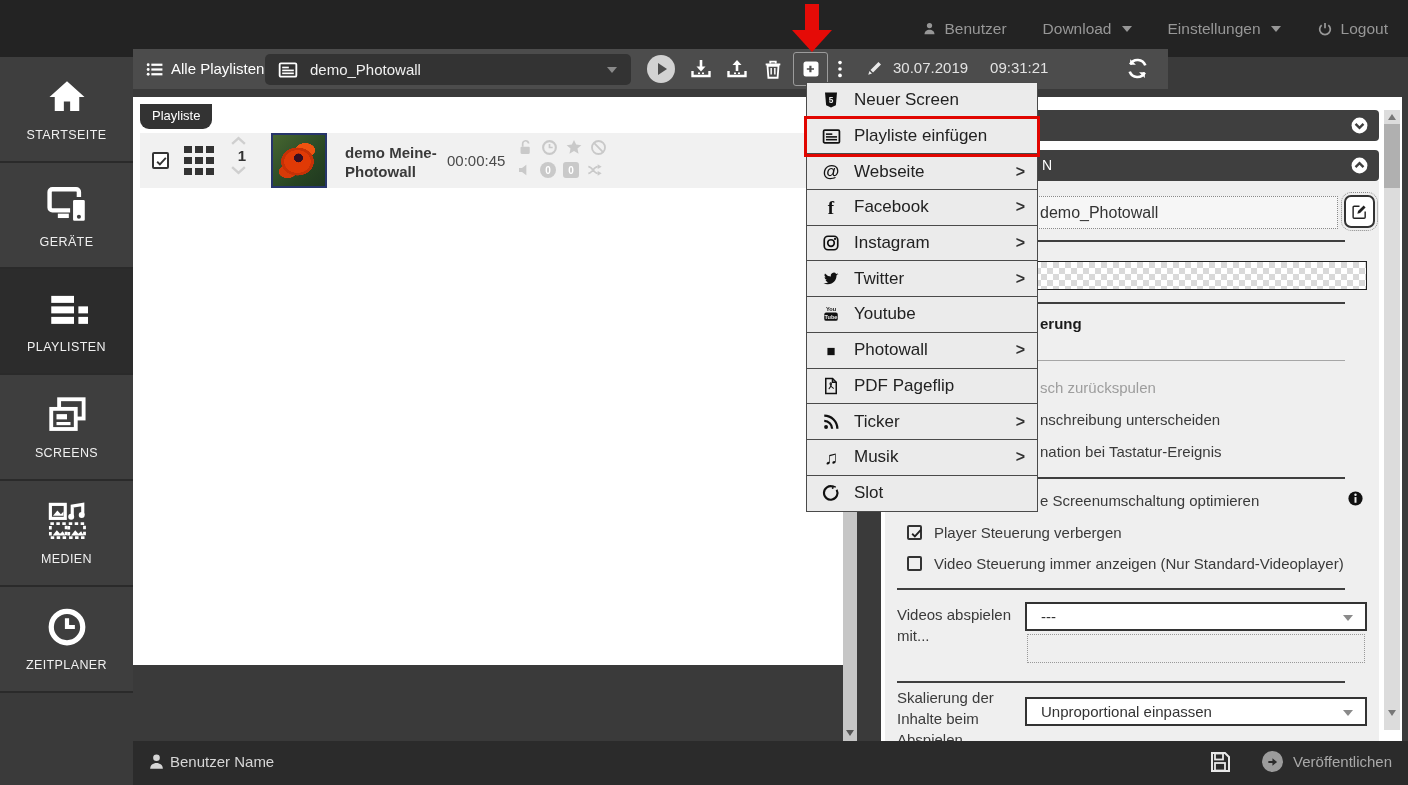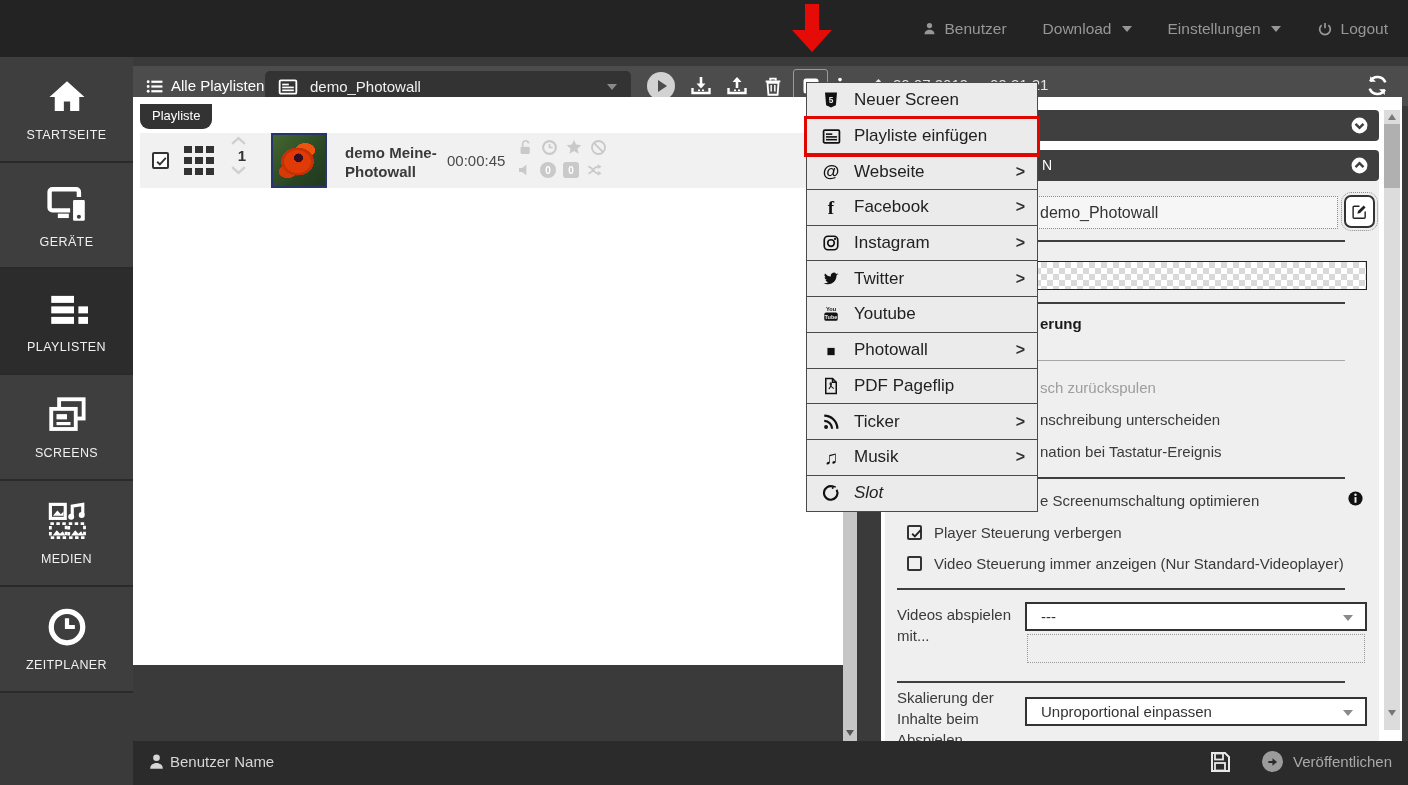--- a/index.html
+++ b/index.html
@@ -18,21 +18,21 @@
 
   
   .sidebar{position:absolute;left:0;top:57px;width:133px;height:728px;background:#3a3a3a;}
   .stile{width:133px;height:106px;background:#3e3e3e;border-bottom:2px solid #2a2a2a;
          display:flex;flex-direction:column;align-items:center;justify-content:center;gap:10px;cursor:pointer;}
   .stile.active{background:#2c2c2c;}
   .stile .slabel{color:#f0f0f0;font-size:12.5px;letter-spacing:.4px;}
   .stile .sic{color:#ffffff;}
 
   
-  .toolbar{position:absolute;left:133px;top:66px;width:1275px;height:40px;background:#4c4c4c;}
+  .toolbar{position:absolute;left:133px;top:49px;width:1035px;height:40px;background:#4c4c4c;}
   .tb-label{position:absolute;left:38px;top:11px;color:#fff;font-size:15px;}
   .tb-listic{position:absolute;left:12px;top:11px;color:#fff;}
   .tb-select{position:absolute;left:132px;top:5px;width:366px;height:31px;background:#333;border-radius:5px;
              display:flex;align-items:center;color:#f0f0f0;font-size:15px;cursor:pointer;}
   .tb-select .selic{margin:0 12px 0 13px;color:#fff;}
   .tb-select .selcaret{position:absolute;right:14px;top:13px;width:0;height:0;border-left:5px solid transparent;border-right:5px solid transparent;border-top:6px solid #8a8a8a;}
   .tb-ic{position:absolute;top:8px;color:#fff;cursor:pointer;}
   .addbtn{position:absolute;left:660px;top:3px;width:35px;height:34px;border:1px solid #9b9b9b;border-radius:3px;display:flex;align-items:center;justify-content:center;color:#fff;cursor:pointer;}
   .tb-date{position:absolute;left:760px;top:10px;color:#e2e2e2;font-size:15px;white-space:nowrap;}
   .tb-date .t2{margin-left:22px;}
@@ -100,21 +100,21 @@
   
   .bottombar{position:absolute;left:133px;top:741px;width:1275px;height:44px;background:#2b2b2b;}
   .bb-user{position:absolute;left:14px;top:11px;display:flex;align-items:center;gap:4px;color:#d6d6d6;font-size:15px;}
   .bb-save{position:absolute;right:176px;top:9px;color:#e8e8e8;cursor:pointer;}
   .bb-pub{position:absolute;right:16px;top:10px;display:flex;align-items:center;gap:10px;color:#a9a9a9;font-size:15px;cursor:pointer;}
   .pubcirc{width:21px;height:21px;border-radius:50%;background:#9c9c9c;display:flex;align-items:center;justify-content:center;color:#2b2b2b;}
 
   
   .menu{position:absolute;left:806px;top:82px;width:232px;background:#fef9c3;border:1px solid #4a4a4a;z-index:50;}
   .mitem{position:relative;height:35.7px;border-bottom:1px solid #4a4a4a;display:flex;align-items:center;padding-left:13px;cursor:pointer;background:#ebebeb;}
-  .mitem:last-child{border-bottom:none;font-style:italic;}
+  .mitem:last-child{border-bottom:none;}
   .mitem .mic{width:22px;margin-right:12px;color:#111;display:flex;justify-content:center;}
   .mitem .mlabel{font-size:17px;color:#222;}
   .mitem .marrow{position:absolute;right:12px;font-size:16px;font-weight:bold;color:#333;}
   .mitem.hl{outline:3px solid #e10600;outline-offset:0px;z-index:5;}
   .glyph-ic{font-size:17px;font-weight:bold;color:#111;line-height:1;}
 
   
   .red-arrow{position:absolute;left:792px;top:4px;width:40px;height:49px;z-index:60;pointer-events:none;}
   .red-arrow .shaft{position:absolute;left:13px;top:0;width:14px;height:26px;background:#e50b07;}
   .red-arrow .head{position:absolute;left:0;top:26px;width:0;height:0;border-left:20px solid transparent;border-right:20px solid transparent;border-top:22px solid #e50b07;}

